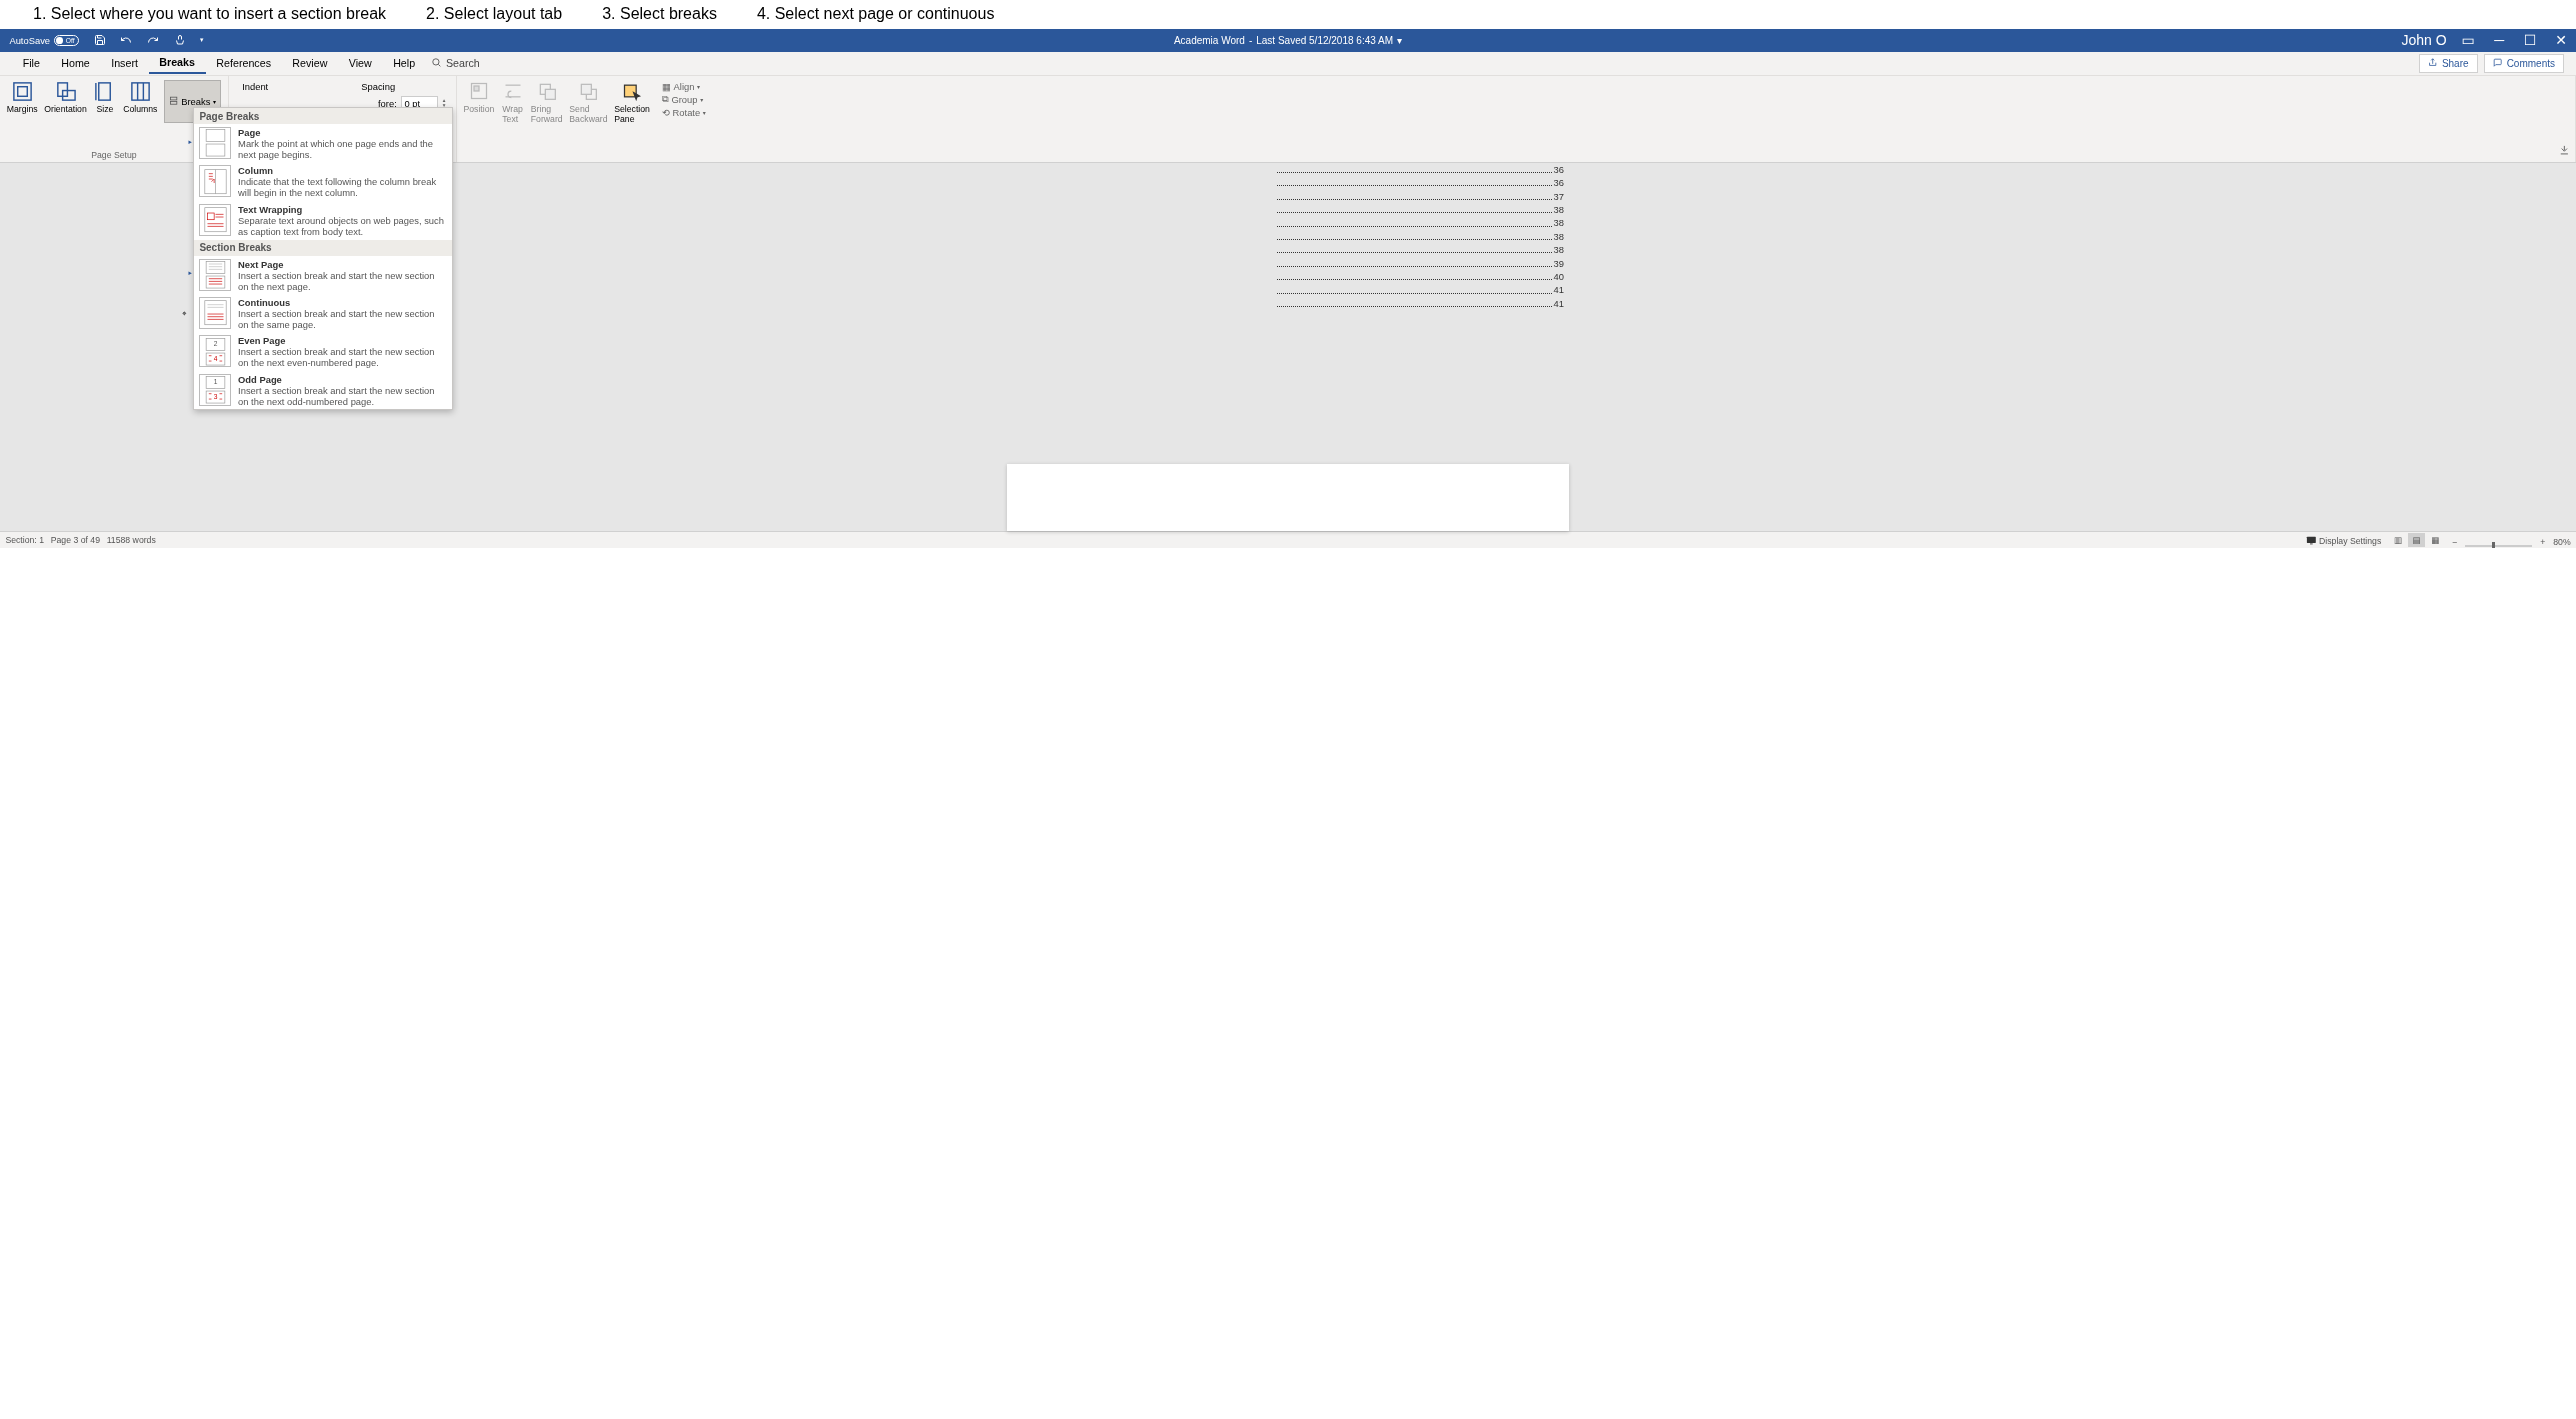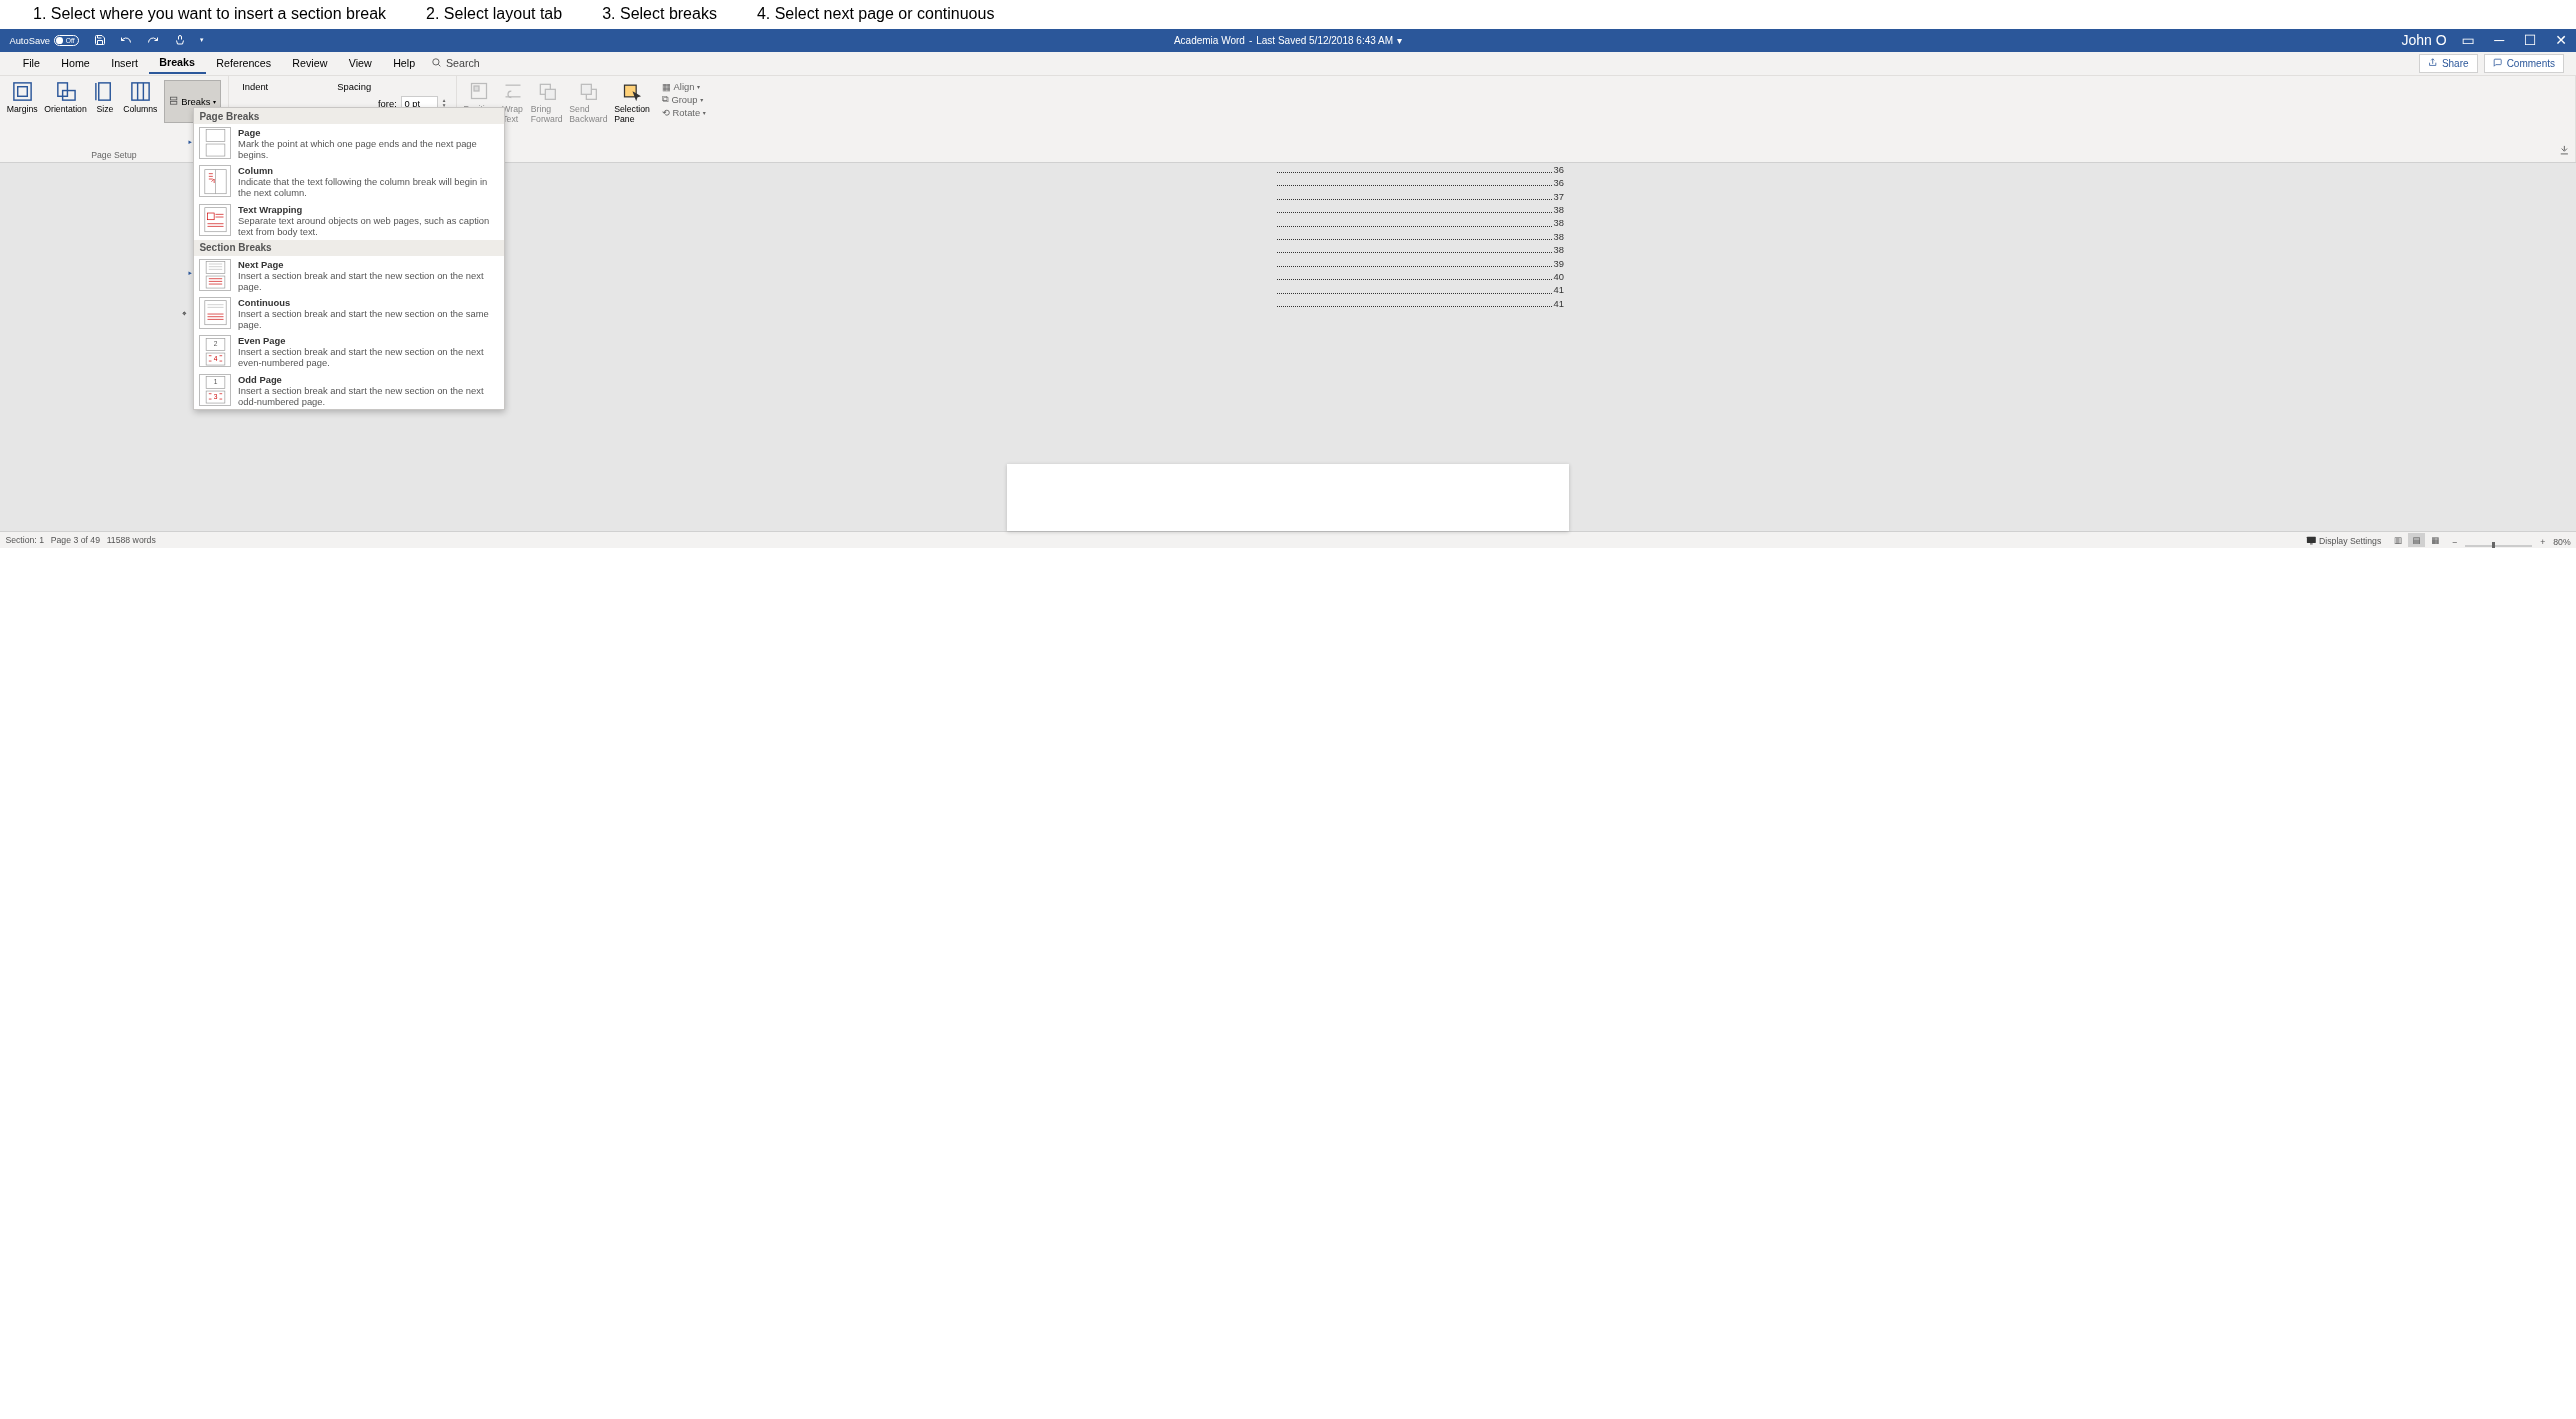--- a/index.html
+++ b/index.html
@@ -43,21 +43,21 @@
   .pin-icon { position: absolute; right: 6.7px; bottom: 4px; }
 
   
   .doc-area { background: #e6e6e6; min-height: 315px; position: relative; display: flex; justify-content: center; padding-top: 0; }
   .page { background: #fff; width: 562px; box-shadow: 0 1.3px 4px rgba(0,0,0,0.2); margin-top: 301px; height: 67px; }
   .toc-lines { position: absolute; top: 0; left: 50%; transform: translateX(-12px); width: 288px; font-size: 9.4px; line-height: 13.4px; color: #333; }
   .toc-row { display: flex; white-space: nowrap; overflow: hidden; }
   .toc-dots { flex: 1; border-bottom: 1.3px dotted #333; margin: 0 1.3px 3.3px 1.3px; }
 
   
-  .dropdown { position: absolute; left: 193px; top: 107px; width: 312px; background: #fff; border: 0.7px solid #c8c6c4; box-shadow: 1.3px 2.7px 6.7px rgba(0,0,0,0.25); z-index: 10; }
+  .dropdown { position: absolute; left: 193px; top: 107px; width: 260px; background: #fff; border: 0.7px solid #c8c6c4; box-shadow: 1.3px 2.7px 6.7px rgba(0,0,0,0.25); z-index: 10; }
   .dd-header { background: #eeece8; font-weight: 600; padding: 2.7px 5.4px; font-size: 10px; color: #555; }
   .dd-item { display: flex; gap: 6.7px; padding: 2.7px 5.4px; cursor: pointer; }
   .dd-icon { width: 32px; height: 32px; flex-shrink: 0; border: 0.7px solid #bbb; background: #fff; position: relative; display: flex; align-items: center; justify-content: center; font-size: 7.4px; color: #c00; }
   .dd-text { font-size: 9.4px; color: #555; }
   .dd-title { font-weight: 600; color: #333; }
   .dd-chevron { position: absolute; left: -5.4px; width: 5.4px; color: #2b579a; font-size: 6.7px; }
 
   .statusbar { background: #f3f2f1; border-top: 0.7px solid #d0d0d0; height: 17.4px; display: flex; align-items: center; padding: 0 5.4px; font-size: 8.7px; color: #555; }
   .status-left { display: flex; gap: 6.7px; }
   .status-right { margin-left: auto; display: flex; align-items: flex-end; gap: 8px; }
@@ -211,21 +211,21 @@
               </svg></span>
           <span>Breaks</span>
           <span style="font-size:6px;">▾</span>
         </div>
       </div>
     </div>
     <div class="group-label">Page Setup</div>
   </div>
 
   <div class="group" style="min-width:228px;">
-    <div style="display:flex;gap:69px;padding:1.3px 6.7px;">
+    <div style="display:flex;gap:93px;padding:1.3px 6.7px;">
       <span>Indent</span>
       <span>Spacing</span>
     </div>
     <div class="spacing-group" style="align-self:flex-end;margin-right:2.7px;">
       <div class="sp-row">
         <span class="sp-label">fore:</span>
         <input class="sp-input" value="0 pt" style="">
         <div class="spinner">
             <span>▲</span>
             <span>▼</span>

